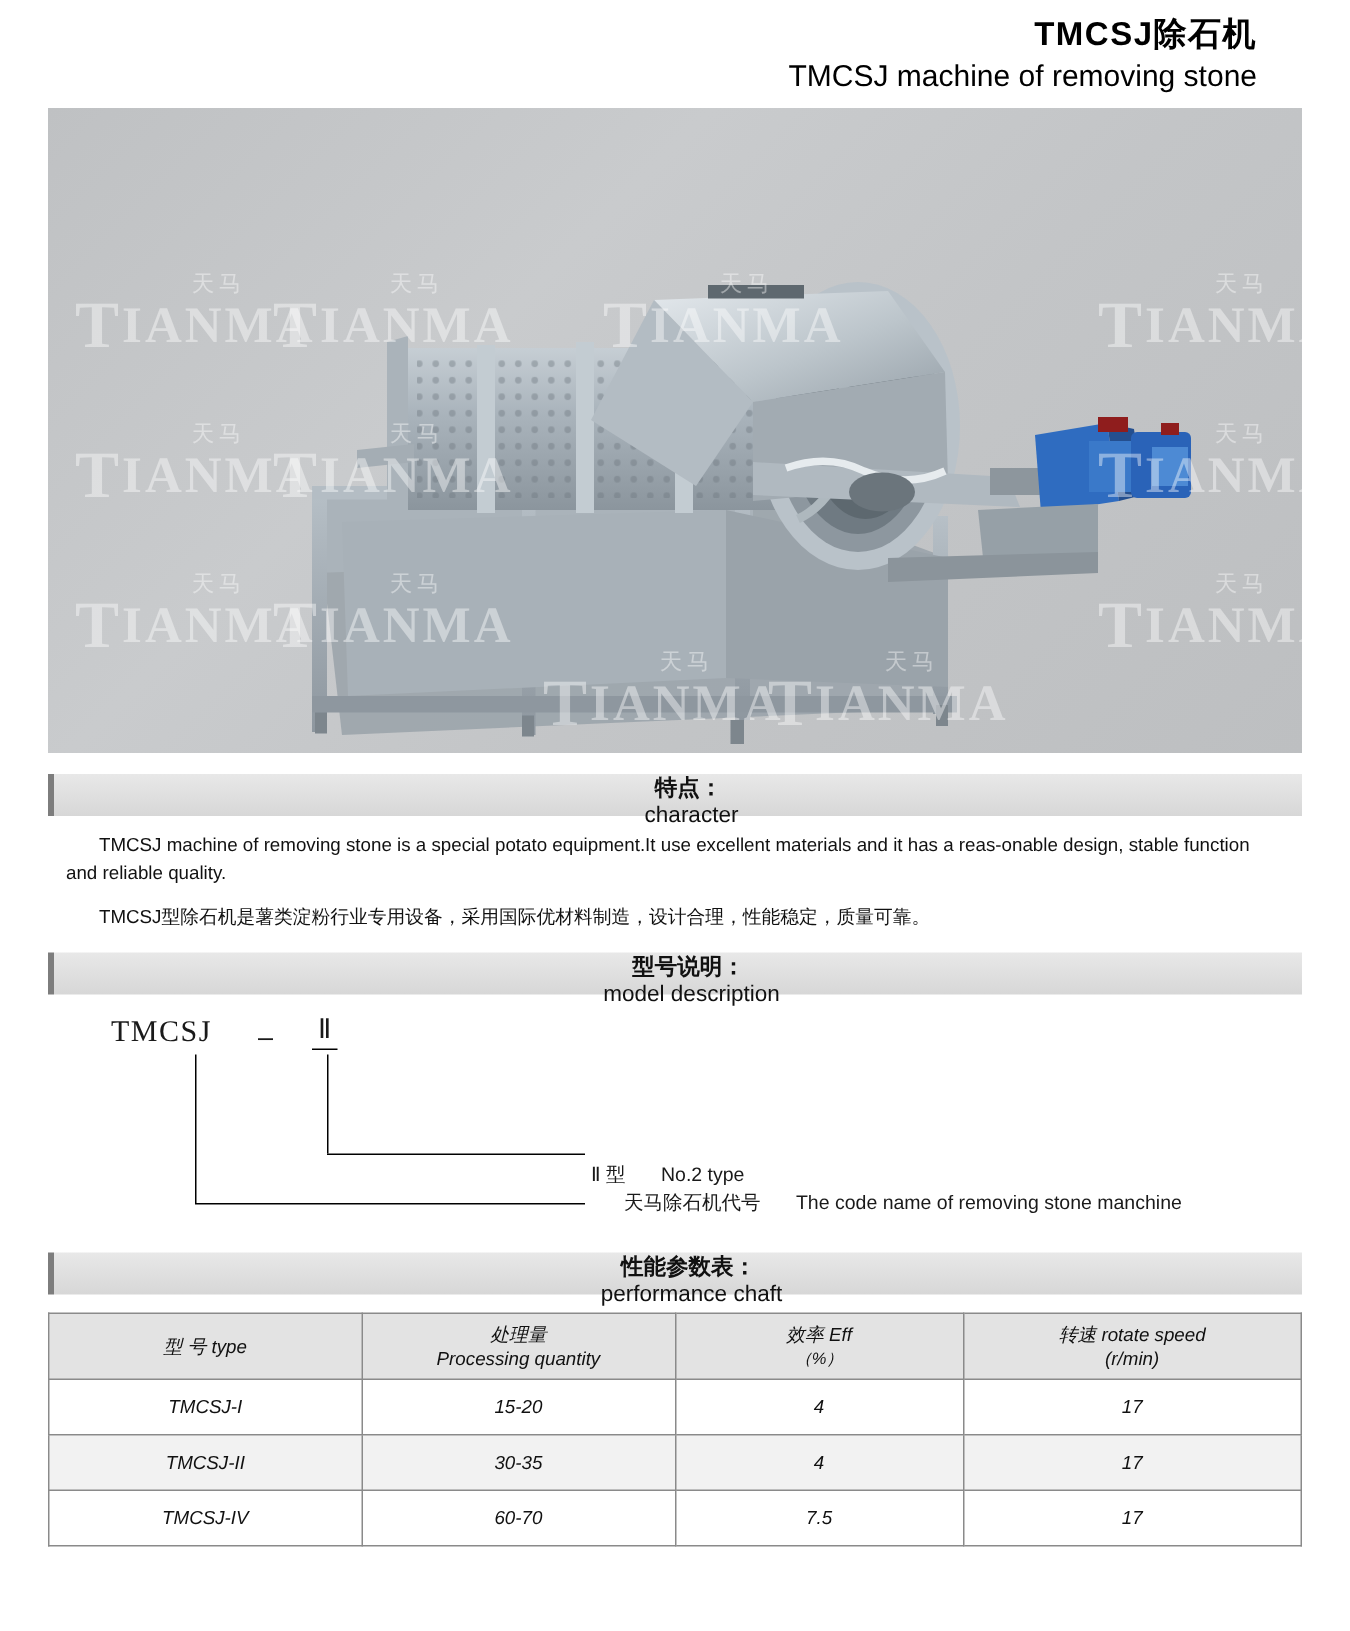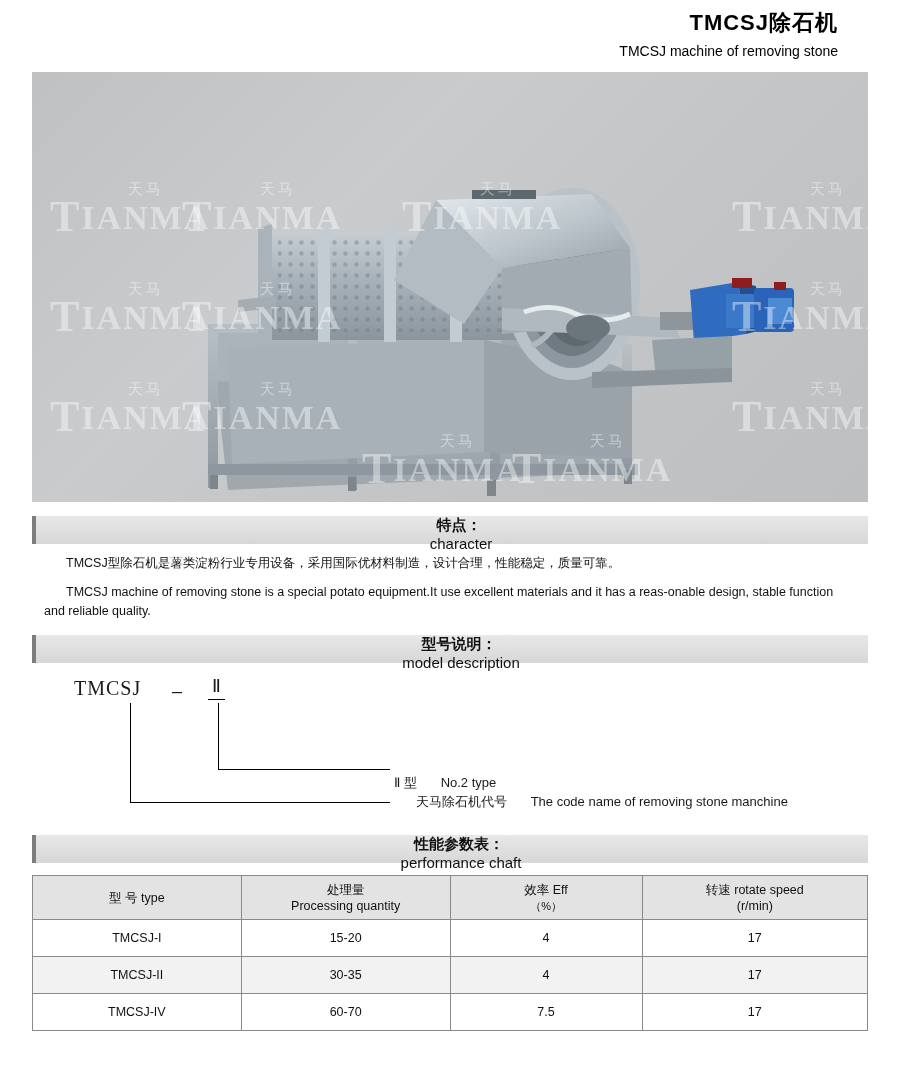--- a/index.html
+++ b/index.html
@@ -20,21 +20,21 @@
     padding: 8px 62px 0 0;
   }
   .title-cn {
     font-size: 22px;
     font-weight: bold;
     letter-spacing: 1px;
     line-height: 30px;
     color: #000;
   }
   .title-en {
-    font-size: 14px;
+    font-size: 20px;
     line-height: 26px;
     color: #000;
     font-weight: normal;
   }
 
   
   .photo-wrap {
     margin: 8px 32px 0 32px;
     height: 430px;
     background: linear-gradient(135deg,#bfc1c3 0%, #c9cbcd 35%, #c3c5c7 60%, #bdbfc1 100%);
@@ -140,20 +140,21 @@
     white-space: nowrap;
   }
   .lbl .en { margin-left: 20px; }
 
   
   .table-wrap { margin: 12px 32px 0 32px; }
   table {
     width: 100%;
     border-collapse: collapse;
     font-size: 12.5px;
+    font-style: italic;
   }
   th, td {
     border: 1px solid #8a8a8a;
     text-align: center;
     color: #111;
   }
   thead th {
     background: #e3e3e3;
     font-weight: normal;
     height: 44px;
@@ -338,22 +339,22 @@
         </div>
       </div>
   </div>
 </div>
 
 <div class="sec-bar">
   <b>特点：</b>
   <span style="margin-left:4px;">character</span>
 </div>
 <div class="char-body">
+  <p class="indent">TMCSJ machine of removing stone is a special potato equipment.It use excellent materials and it has a reas-onable design, stable function and reliable quality.</p>
   <p class="indent">TMCSJ型除石机是薯类淀粉行业专用设备，采用国际优材料制造，设计合理，性能稳定，质量可靠。</p>
-  <p class="indent">TMCSJ machine of removing stone is a special potato equipment.It use excellent materials and it has a reas-onable design, stable function and reliable quality.</p>
 </div>
 
 <div class="sec-bar">
   <b>型号说明：</b>
   <span style="margin-left:4px;">model description</span>
 </div>
 
 <div class="model-area">
   <span class="model-code">TMCSJ</span>
   <span class="model-dash">–</span>

